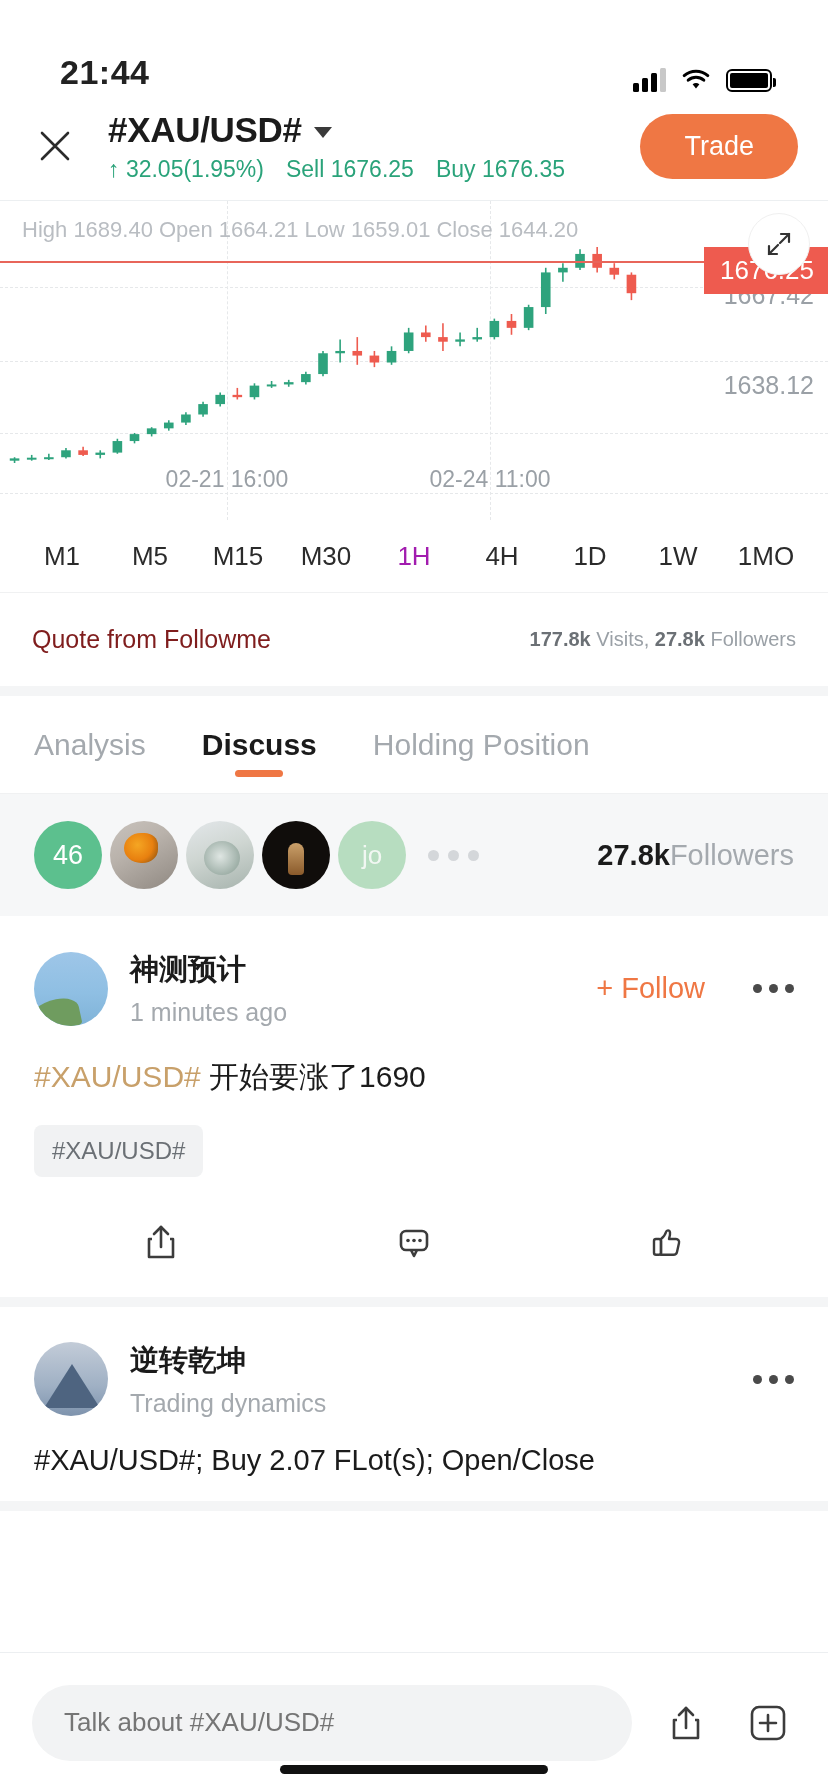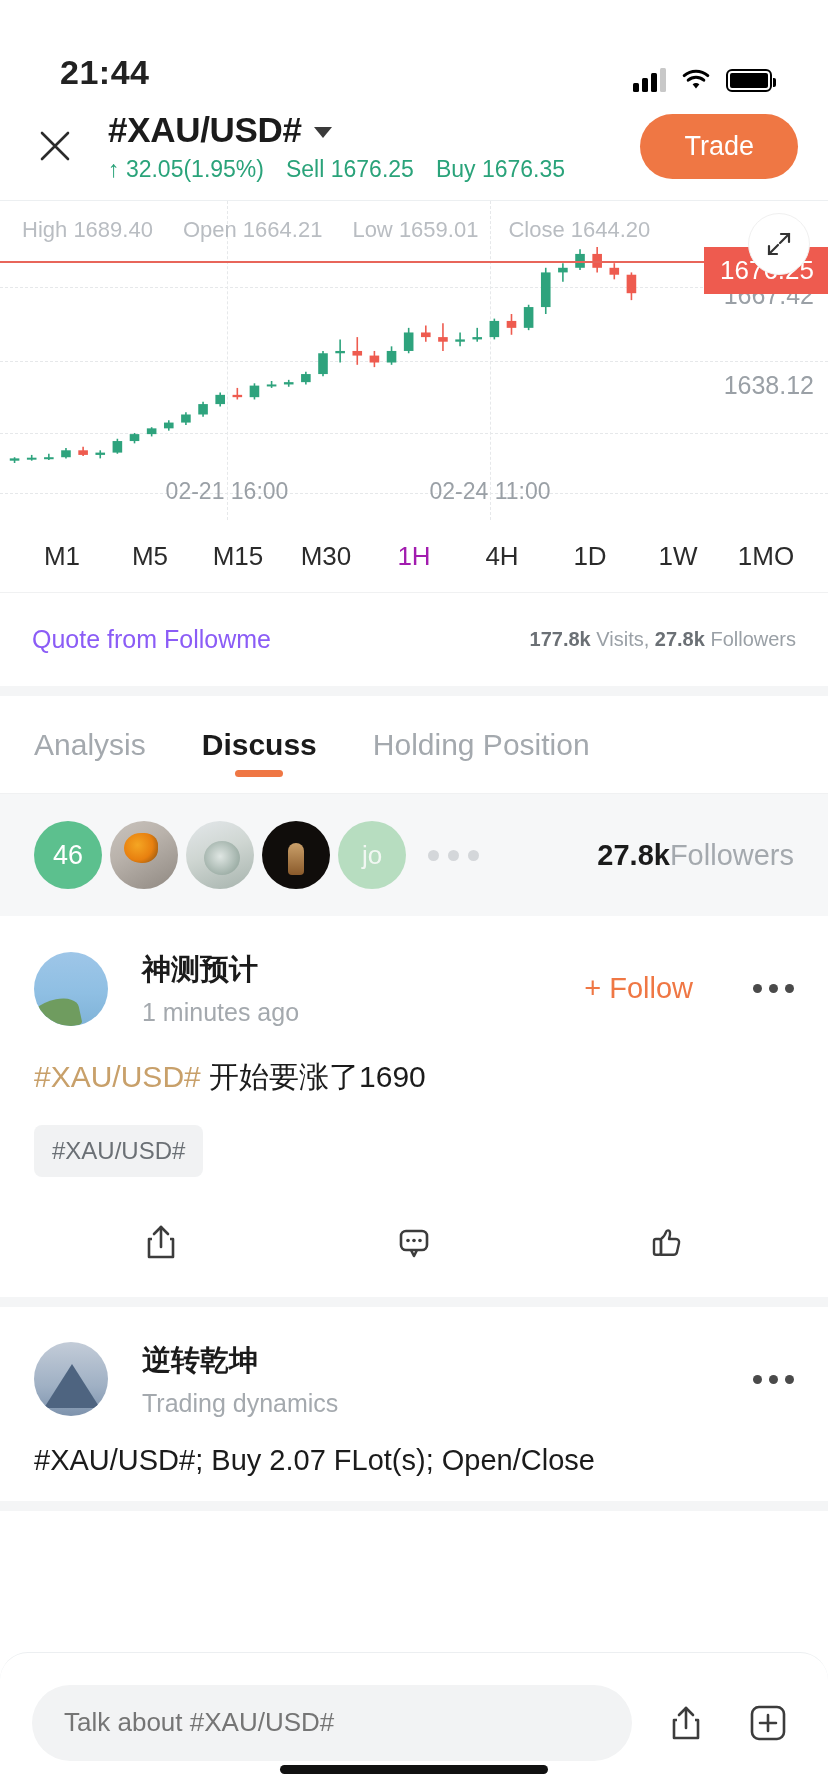--- a/index.html
+++ b/index.html
@@ -45,50 +45,50 @@
   .inst-sub .lbl{ color:#2aa37a; }
   .trade-btn{
     background:#ef7744; color:#fff; font-size:27px; border-radius:36px;
     padding:17px 44px; flex:0 0 auto; border:none;
   }
 
   
   .chart-wrap{ position:relative; height:320px; border-top:1px solid #eceff1; background:#fff; overflow:hidden;}
   .ohlc{
     position:absolute; top:16px; left:22px; font-size:22px; color:#b9bdc2;
-    display:flex; gap:30px; white-space:nowrap; z-index:4;
+    display:flex; gap:6px; white-space:nowrap; z-index:4;
   }
   .grid-h{ position:absolute; left:0; right:0; border-top:1px dashed #e6e8ea; }
   .grid-v{ position:absolute; top:0; bottom:0; border-left:1px dashed #e6e8ea; }
   .price-line{ position:absolute; left:0; right:0; height:2px; background:#e8655a; z-index:3;}
   .price-badge{
     position:absolute; right:0; background:#ee5b4f; color:#fff; font-size:26px;
     padding:8px 14px 8px 16px; z-index:5; white-space:nowrap;
   }
   .axis-lbl{ position:absolute; right:14px; font-size:25px; color:#9aa0a6; z-index:4;}
   .expand-btn{
     position:absolute; right:18px; top:12px; width:62px;height:62px;border-radius:50%;
     background:#fff; border:1px solid #f0f0f0; display:flex;align-items:center;justify-content:center; z-index:6;
   }
   .expand-btn svg{width:30px;height:30px;}
   .candles{ position:absolute; inset:0; z-index:2;}
-  .xlabels{ position:absolute; bottom:8px; left:0; right:0; height:34px; z-index:4;}
+  .xlabels{ position:absolute; bottom:20px; left:0; right:0; height:34px; z-index:4;}
   .xlabels span{ position:absolute; font-size:23px; color:#9aa0a6; transform:translateX(-50%); white-space:nowrap;}
 
   
   .tf-row{ display:flex; align-items:center; height:72px; padding:0 18px; }
   .tf{ flex:1 1 0; text-align:center; font-size:26px; color:#2b2b2b;}
   .tf.active{ color:#a21caf; }
 
   
   .quote-row{
     height:104px; border-top:1px solid #f0f1f2; border-bottom:10px solid #f4f5f6;
     display:flex; align-items:center; padding:0 32px; justify-content:space-between;
   }
-  .quote-left{ font-size:25px; color:#8b5cf6;}
+  .quote-left{ font-size:25px; color:#7f1d1d;}
   .quote-right{ font-size:20px; color:#9aa0a6;}
   .quote-right b{ color:#6b7075; font-weight:bold;}
 
   
   .tabs{ display:flex; align-items:center; height:98px; padding:0 34px; gap:56px; border-bottom:1px solid #f0f1f2;}
   .tab{ font-size:30px; color:#a4a9ae; position:relative; height:100%; display:flex; align-items:center;}
   .tab.active{ color:#1b1b1b; font-weight:bold;}
   .tab.active::after{
     content:""; position:absolute; bottom:16px; left:50%; transform:translateX(-50%);
     width:48px;height:7px;border-radius:4px;background:#ef7744;
@@ -106,21 +106,21 @@
   .av.p2::after{content:"";position:absolute;left:18px;top:20px;width:36px;height:34px;background:radial-gradient(circle at 45% 45%,#dfe6e3 0%,#9fb0a8 70%);border-radius:50%;}
   .av.p3{ background:#100d0b;}
   .av.p3::after{content:"";position:absolute;left:26px;top:22px;width:16px;height:32px;background:linear-gradient(180deg,#caa06a,#8a5a2b);border-radius:8px 8px 4px 4px;}
   .dots3{ display:flex; gap:9px; margin-left:14px;}
   .dots3 i{ width:11px;height:11px;border-radius:50%;background:#d4d7da; display:block;}
   .fol-count{ font-size:29px; color:#a4a9ae;}
   .fol-count b{ color:#1b1b1b; font-weight:bold;}
 
   
   .post{ padding:34px 34px 0 34px; border-bottom:10px solid #f4f5f6; background:#fff;}
-  .post-head{ display:flex; align-items:center; gap:34px;}
+  .post-head{ display:flex; align-items:center; gap:22px;}
   .p-av{ width:74px;height:74px;border-radius:50%; flex:0 0 auto; overflow:hidden; position:relative;}
   .p-av.sea{ background:linear-gradient(180deg,#9ec6e8 0%,#8fbfe3 55%,#7fb3d8 100%);}
   .p-av.sea::after{content:"";position:absolute;left:-6px;bottom:-4px;width:52px;height:30px;background:#6f9c5f;border-radius:60% 40% 10% 0;transform:rotate(-12deg);}
   .p-av.mtn{ background:linear-gradient(180deg,#c3ccd8 0%,#9fb0c4 60%,#7e93ad 100%);}
   .p-av.mtn::after{content:"";position:absolute;left:10px;bottom:8px;width:0;height:0;border-left:28px solid transparent;border-right:28px solid transparent;border-bottom:44px solid #4e6480;}
   .p-meta{ flex:1 1 auto; display:flex; flex-direction:column; gap:8px;}
   .p-name{ font-size:29px; font-weight:bold; color:#1b1b1b;}
   .p-time{ font-size:25px; color:#a4a9ae;}
   .follow-btn{ font-size:29px; color:#ef7744; white-space:nowrap; padding-right:6px;}
   .more-dots{ display:flex; gap:7px; padding-left:20px; align-items:center;}
@@ -129,21 +129,21 @@
   .p-body .tag{ color:#c8a06a; }
   .chip{ display:inline-block; background:#f1f2f3; color:#6b7075; font-size:24px; padding:12px 18px; border-radius:8px; margin-top:26px;}
   .actions{ display:flex; align-items:center; height:110px; margin-top:10px;}
   .act{ flex:1 1 0; display:flex; align-items:center; justify-content:center;}
   .act svg{ width:40px;height:40px;}
   .p-line{ font-size:29px; color:#1b1b1b; padding:26px 0 24px 0; white-space:nowrap; overflow:hidden;}
 
   
   .bottom-bar{
     position:absolute; left:0; right:0; bottom:0; height:140px; background:#fff;
-    border-top:1px solid #eceff1; display:flex; align-items:center; gap:26px; padding:0 32px;border-radius:28px;
+    border-top:1px solid #eceff1; display:flex; align-items:center; gap:26px; padding:0 32px;
   }
   .talk-input{
     flex:1 1 auto; height:76px; background:#f2f3f4; border-radius:38px;
     display:flex; align-items:center; padding:0 32px; font-size:26px; color:#a4a9ae;
     border:none; outline:none; font-family:"Liberation Sans", sans-serif;
   }
   .bb-icon{ width:56px;height:56px;display:flex;align-items:center;justify-content:center;flex:0 0 auto;}
   .bb-icon svg{width:42px;height:42px;}
   .home-ind{ position:absolute; bottom:18px; left:50%; transform:translateX(-50%); width:268px;height:9px;border-radius:6px;background:#111;}
 </style>

